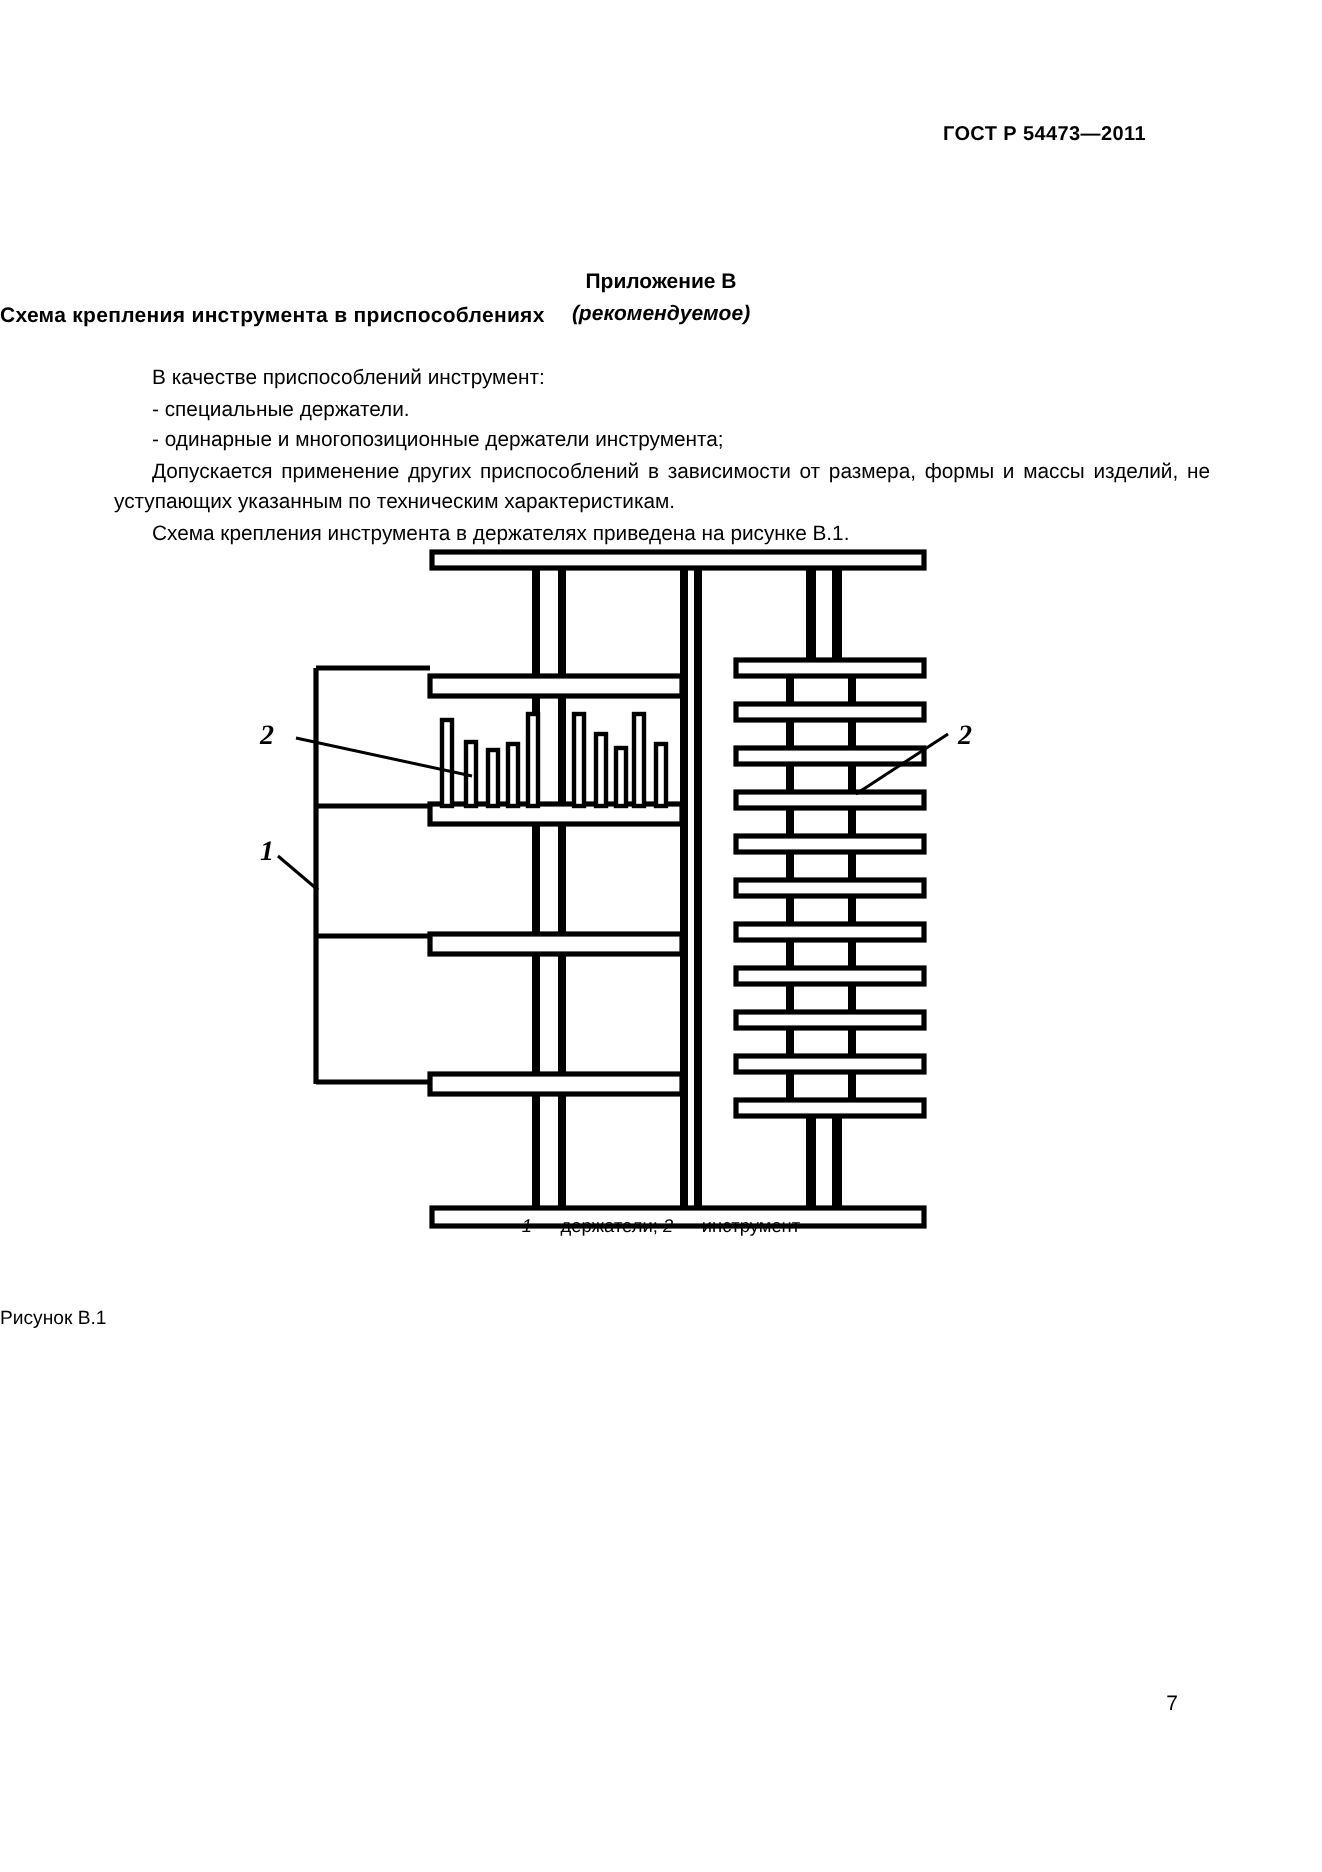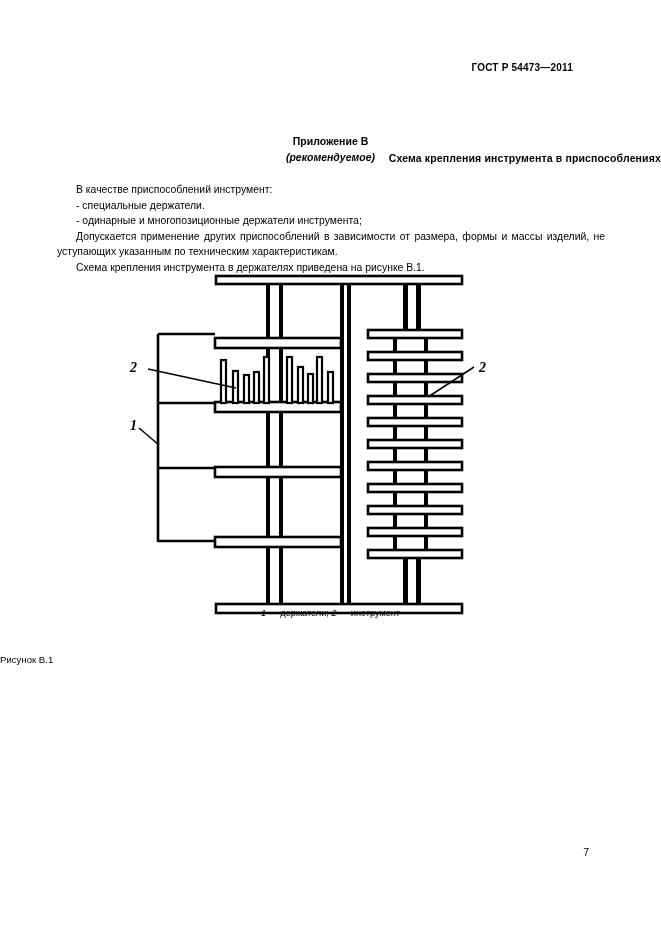--- a/index.html
+++ b/index.html
@@ -42,21 +42,21 @@
     line-height: 16px;
     margin-top: 40px;
   }
   .annex-block .line2 { display: block; font-style: italic; }
 
   .section-title {
     position: absolute;
     top: 152px;
     left: 0;
     width: 661px;
-    text-align: right;
+    text-align: left;
     font-size: 10.5px;
     font-weight: bold;
     letter-spacing: 0.15px;
   }
 
   
   .body-text {
     position: absolute;
     top: 182px;
     left: 57px;

